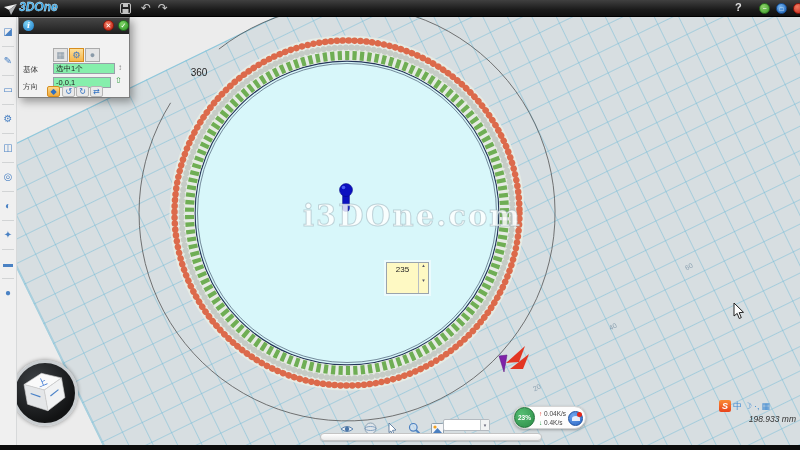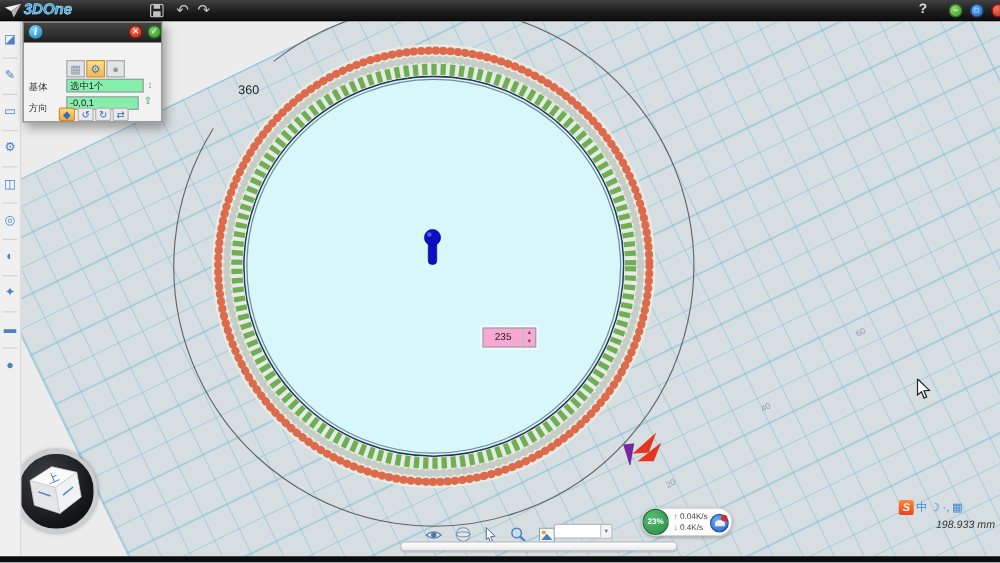--- a/index.html
+++ b/index.html
@@ -44,21 +44,21 @@
   .model-svg { position:absolute; left:0; top:0; }
 
   .dim-label { position:absolute; left:162px; top:50px; width:40px; text-align:center;
     font-size:10px; color:#222; }
   .grid-num { position:absolute; font-size:7px; color:rgba(90,122,146,0.6); transform:rotate(-27deg); }
   .watermark { position:absolute; left:286px; top:182px; width:230px;
     font-family:"DejaVu Serif","Liberation Serif",serif; font-weight:bold; font-size:29px; letter-spacing:2px;
     color:rgba(255,255,255,0.82); -webkit-text-stroke:1px rgba(150,172,182,0.5); }
 
   
-  .spinner { position:absolute; left:369px; top:245px; width:43px; height:16px; background:#f9a8d4;
+  .spinner { position:absolute; left:369px; top:245px; width:43px; height:32px; background:#fef9c3;
     border:1px solid #9aa4ad; box-shadow:0 0 0 2px rgba(255,255,255,0.5); display:flex; }
   .spinner .val { flex:1; font-size:8px; line-height:14px; text-align:center; color:#222; }
   .spinner .btns { width:10px; border-left:1px solid #b8bec4; display:flex; flex-direction:column; }
   .spinner .btns span { flex:1; font-size:4.5px; line-height:6px; text-align:center; color:#556; }
 
   
   .dialog { position:absolute; left:18px; top:17px; width:112px; height:81px; z-index:30;
     border:1px solid #7e7e7e; box-shadow:3px 4px 8px rgba(0,0,0,0.35); background:#f2f2f2; }
   .dlg-header { position:absolute; left:0; top:0; width:100%; height:16px;
     background:linear-gradient(#464646,#1f1f1f); }
@@ -148,20 +148,21 @@
     <path d="M489 346 L508 329 L502 345 Z" fill="#e23522"></path>
     <path d="M493 352 L512 337 L506 352 Z" fill="#e23522"></path>
   </svg>
 
   <div class="dim-label">360</div>
 
   <div class="grid-num" style="left:516px; top:367px;">20</div>
   <div class="grid-num" style="left:592px; top:306px;">40</div>
   <div class="grid-num" style="left:668px; top:246px;">60</div>
 
+  <div class="watermark">i3DOne.com</div>
 
   <div class="spinner">
     <span class="val">235</span>
     <span class="btns">
       <span>▲</span>
       <span>▼</span>
     </span>
   </div>
 
   <span class="view-ic" style="left:323px;">

